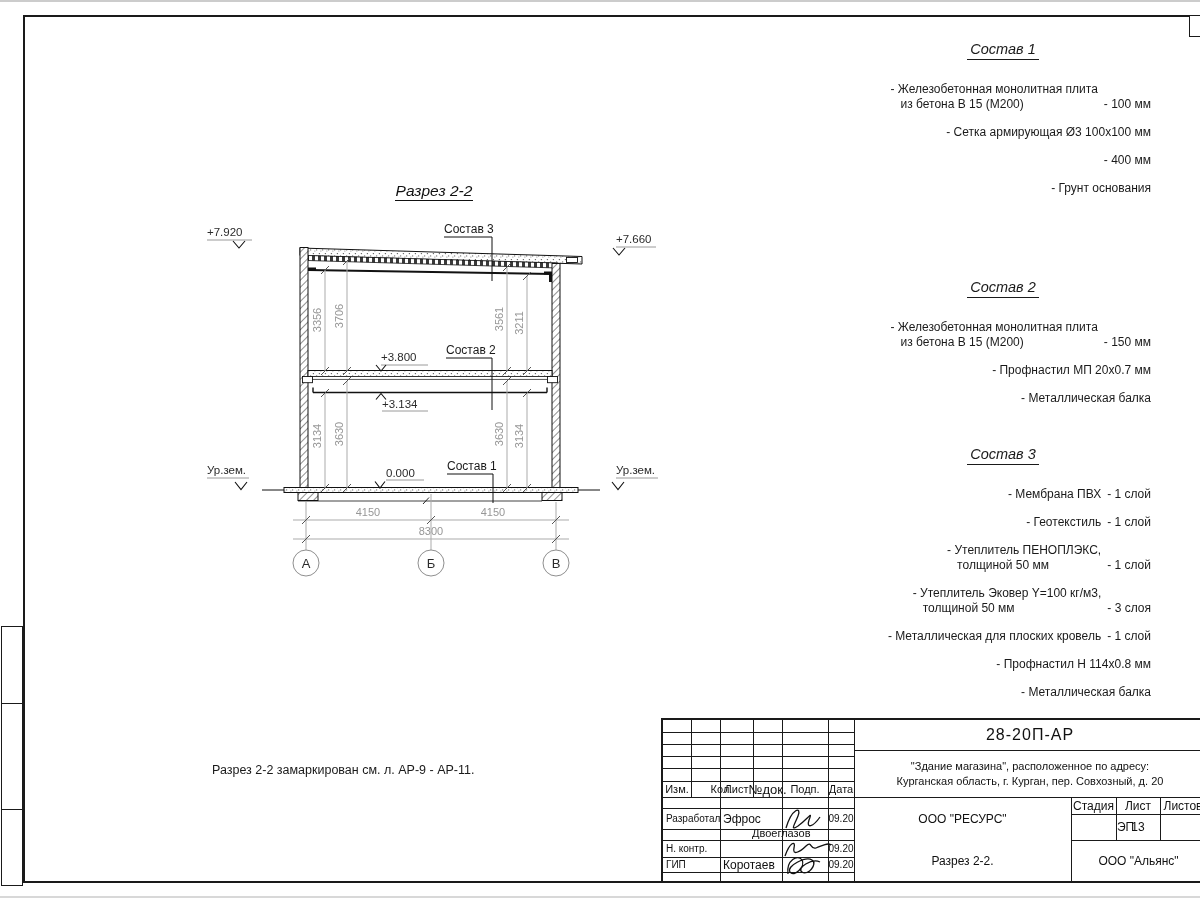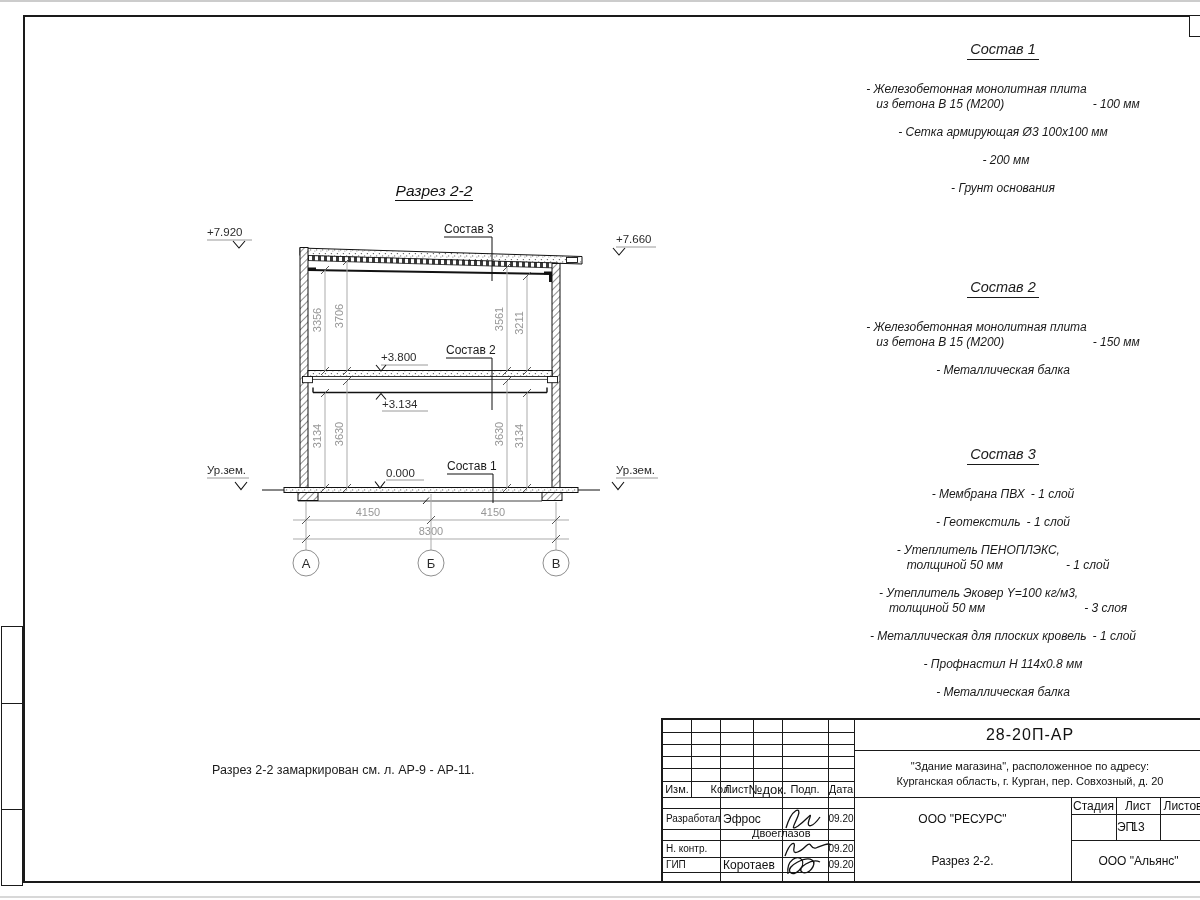--- a/index.html
+++ b/index.html
@@ -7,21 +7,21 @@
          font-family:"Liberation Sans",sans-serif;color:#111;}
   .abs{position:absolute;}
   .edge{position:absolute;background:#cccccc;}
   .frame{position:absolute;left:23px;top:15px;width:1185px;height:868px;
          border:2px solid #1a1a1a;box-sizing:border-box;}
   .margin-box{position:absolute;border:1px solid #1a1a1a;box-sizing:border-box;background:#fff;}
   
   .spec{position:absolute;left:855px;width:296px;font-size:12px;line-height:15px;color:#1a1a1a;}
   .spec-title{text-align:center;font-style:italic;font-size:14.5px;margin-bottom:25px;}
   .spec-title span{border-bottom:1px solid #1a1a1a;padding:0 3px 2px 3px;}
-  .spec-item{display:flex;justify-content:center;align-items:flex-end;margin-bottom:13px;font-style:italic;}
+  .spec-item{display:flex;justify-content:flex-end;align-items:flex-end;margin-bottom:13px;}
   .spec-name .l2{padding-left:10px;}
   .spec-value{white-space:nowrap;padding-left:6px;}
   
   .note{position:absolute;left:212px;top:763px;font-size:12.5px;color:#1a1a1a;}
   
   .tb{position:absolute;left:661px;top:718px;width:547px;height:165px;
       border:2px solid #1a1a1a;box-sizing:border-box;background:#fff;}
   .tb .vl,.tb .hl{position:absolute;background:#1a1a1a;}
   .tb .vl{width:1px;}
   .tb .hl{height:1px;}
@@ -185,37 +185,42 @@
           <div class="l2">из бетона В 15 (М200)</div>
         </div>
       <div class="spec-value">- 100 мм</div>
     </div>
     <div class="spec-item">
       <div class="spec-name">
           <div>- Сетка армирующая Ø3 100х100 мм</div>
         </div>
     </div>
     <div class="spec-item">
-      <div class="spec-value">- 200 мм</div>
+      <div class="spec-value">- 400 мм</div>
     </div>
     <div class="spec-item">
       <div class="spec-name">
           <div>- Грунт основания</div>
         </div>
     </div>
   </div>
 
   <div class="spec" style="top:280px;">
     <div class="spec-title"><span>Состав 2</span></div>
     <div class="spec-item">
       <div class="spec-name">
           <div>- Железобетонная  монолитная плита</div>
           <div class="l2">из бетона В 15 (М200)</div>
         </div>
       <div class="spec-value">- 150 мм</div>
+    </div>
+    <div class="spec-item">
+      <div class="spec-name">
+          <div>- Профнастил МП 20х0.7 мм</div>
+        </div>
     </div>
     <div class="spec-item">
       <div class="spec-name">
           <div>- Металлическая балка</div>
         </div>
     </div>
   </div>
 
   <div class="spec" style="top:447px;">
     <div class="spec-title"><span>Состав 3</span></div>

